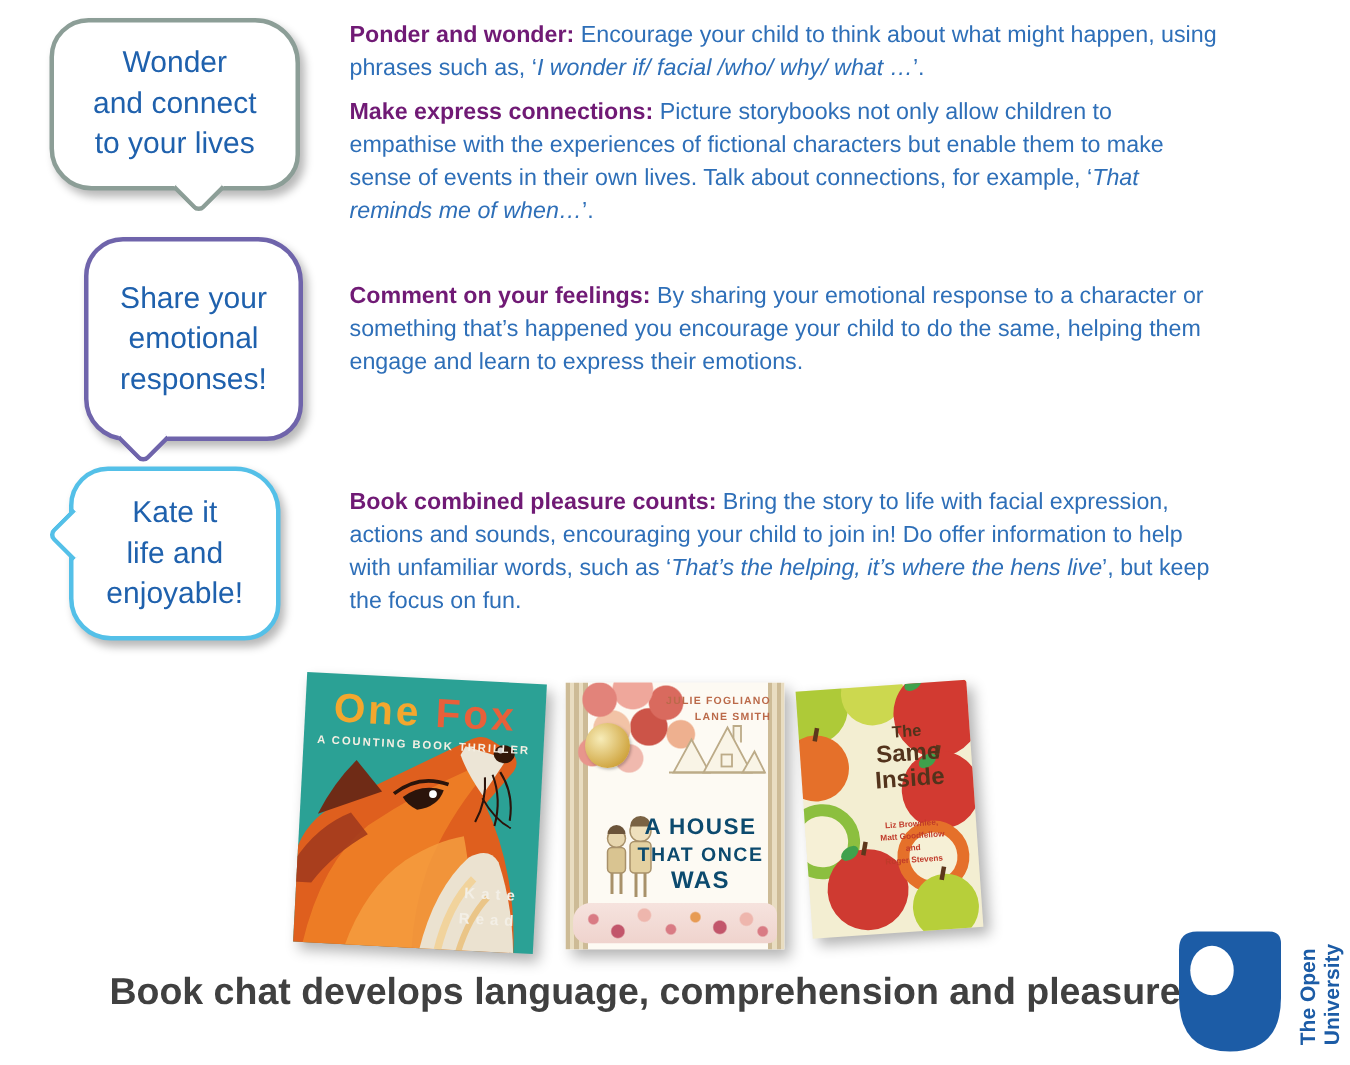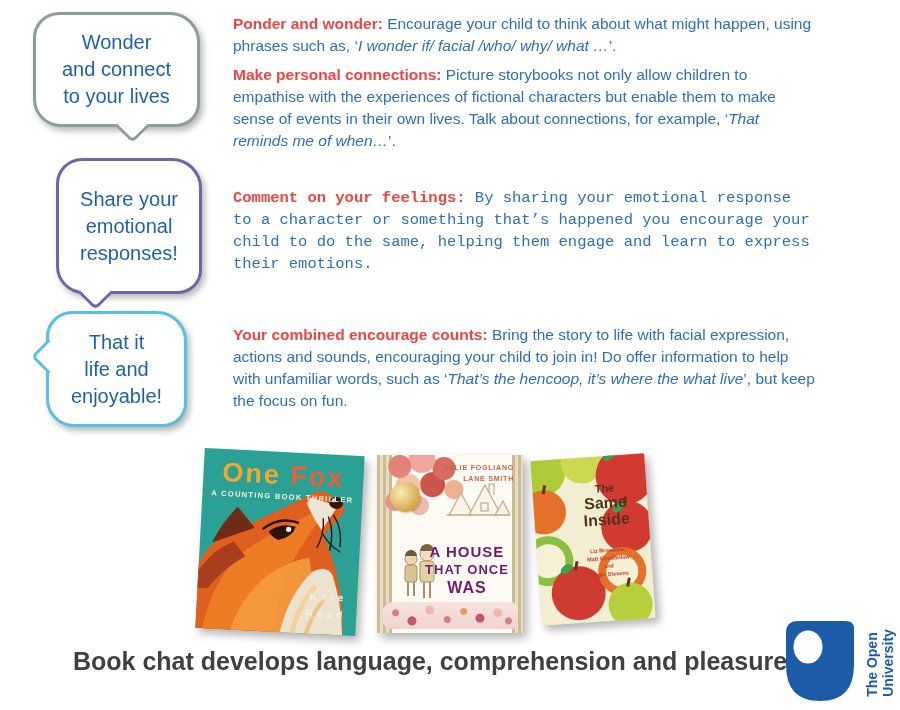--- a/index.html
+++ b/index.html
@@ -23,23 +23,23 @@
   .b1{--bc:#8c9e97;left:33px;top:12px;width:161px;height:109px;}
   .b1 .tail-down{left:84px;}
   .b2{--bc:#6f64ab;left:56px;top:158px;width:140px;height:130px;}
   .b2 .tail-down{left:24px;}
   .b3{--bc:#54c0e8;left:46px;top:311px;width:135px;height:110px;}
   .b3 .tail-left{top:30px;}
 
   
   .para{position:absolute;left:233px;width:584px;font-size:15.5px;
         line-height:22px;color:#2e6fb8;}
-  .para .lead{font-weight:bold;color:#ef4444;}
+  .para .lead{font-weight:bold;color:#701a75;}
   .para .it{font-style:italic;}
-  .p1{top:13px;} .p2{top:64px;} .p3{top:187px;font-family:Liberation Mono, monospace;} .p4{top:324px;}
+  .p1{top:13px;} .p2{top:64px;} .p3{top:187px;} .p4{top:324px;}
 
   
   .book{position:absolute;box-shadow:4px 5px 9px rgba(0,0,0,.30);overflow:hidden;}
   .book1{left:200px;top:452px;width:160px;height:180px;transform:rotate(3deg);
          background:#2ba195;}
   .book2{left:377px;top:455px;width:146px;height:178px;background:#fdfaf3;}
   .book3{left:536px;top:457px;width:114px;height:165px;transform:rotate(-4deg);
          background:#f3eed2;}
   .bk-art{position:absolute;inset:0;}
 
@@ -64,21 +64,21 @@
     radial-gradient(circle at 84% 55%, #eeb08f 0 9px, transparent 10px),
     radial-gradient(circle at 12% 72%, #e8958c 0 9px, transparent 10px),
     radial-gradient(circle at 42% 78%, #f0b9ae 0 9px, transparent 10px);}
   .b2-medal{position:absolute;left:13px;top:27px;width:30px;height:30px;
     border-radius:50%;background:radial-gradient(circle at 35% 35%,#f7ecb8,#cfa43e 75%);
     box-shadow:1px 1px 2px rgba(0,0,0,.25);}
   .b2-authors{position:absolute;right:9px;top:7px;text-align:right;font-size:7px;
     font-weight:bold;color:#bb6a4a;letter-spacing:.8px;line-height:11px;}
   .b2-house{position:absolute;right:12px;top:22px;}
   .b2-title{position:absolute;left:42px;right:8px;top:88px;text-align:center;
-    color:#701a75;font-weight:bold;letter-spacing:1px;}
+    color:#0c4a6e;font-weight:bold;letter-spacing:1px;}
   .b2-t1{font-size:15px;line-height:18px;}
   .b2-t2{font-size:13px;line-height:17px;}
   .b2-t3{font-size:16px;line-height:19px;}
   .b2-kids{position:absolute;left:22px;top:88px;}
   .b2-meadow{position:absolute;left:5px;right:5px;bottom:4px;height:27px;
     border-radius:12px 8px 6px 10px;background:
     radial-gradient(circle at 10% 40%, #d97b84 0 3px, transparent 4px),
     radial-gradient(circle at 22% 70%, #c2566b 0 4px, transparent 5px),
     radial-gradient(circle at 35% 30%, #eeb6ad 0 4px, transparent 5px),
     radial-gradient(circle at 48% 65%, #d97b84 0 3px, transparent 4px),
@@ -136,33 +136,33 @@
   </div>
 
   <div class="bubble b2">
     <div class="bline">Share your</div>
     <div class="bline">emotional</div>
     <div class="bline">responses!</div>
     <div class="tail tail-down"></div>
   </div>
 
   <div class="bubble b3">
-    <div class="bline">That it</div>
+    <div class="bline">Kate it</div>
     <div class="bline">life and</div>
     <div class="bline">enjoyable!</div>
     <div class="tail tail-left"></div>
   </div>
 
   <div class="para p1"><span class="lead">Ponder and wonder:</span><span> Encourage your child to think about what might happen, using phrases such as, ‘</span><span class="it">I wonder if/ facial /who/ why/ what …</span><span>’.</span></div>
 
-  <div class="para p2"><span class="lead">Make personal connections:</span><span> Picture storybooks not only allow children to empathise with the experiences of fictional characters but enable them to make sense of events in their own lives. Talk about connections, for example, ‘</span><span class="it">That reminds me of when…</span><span>’.</span></div>
+  <div class="para p2"><span class="lead">Make express connections:</span><span> Picture storybooks not only allow children to empathise with the experiences of fictional characters but enable them to make sense of events in their own lives. Talk about connections, for example, ‘</span><span class="it">That reminds me of when…</span><span>’.</span></div>
 
   <div class="para p3"><span class="lead">Comment on your feelings:</span><span> By sharing your emotional response to a character or something that’s happened you encourage your child to do the same, helping them engage and learn to express their emotions.</span><span class="it"></span><span></span></div>
 
-  <div class="para p4"><span class="lead">Your combined encourage counts:</span><span> Bring the story to life with facial expression, actions and sounds, encouraging your child to join in! Do offer information to help with unfamiliar words, such as ‘</span><span class="it">That’s the hencoop, it’s where the what live</span><span>’, but keep the focus on fun.</span></div>
+  <div class="para p4"><span class="lead">Book combined pleasure counts:</span><span> Bring the story to life with facial expression, actions and sounds, encouraging your child to join in! Do offer information to help with unfamiliar words, such as ‘</span><span class="it">That’s the helping, it’s where the hens live</span><span>’, but keep the focus on fun.</span></div>
 
   <div class="book book1">
     <svg class="bk-art" viewBox="0 0 160 180" width="160" height="180">
       <path d="M-2,182 L-2,122 Q4,98 26,86 L110,40 Q118,35 125,39 L139,47 Q145,52 141,59 L123,82 Q135,104 141,130 Q147,155 147,182 Z" fill="#df5f1e"></path>
       <path d="M6,182 Q16,126 46,100 Q78,76 114,58 L120,64 Q98,94 87,126 Q79,153 79,182 Z" fill="#ee7f26" opacity="0.9"></path>
       <path d="M34,182 Q46,142 72,122 Q92,108 110,104 Q118,136 119,182 Z" fill="#f59d3f" opacity="0.85"></path>
       <path d="M-2,126 Q12,102 34,92 L46,106 Q24,120 10,140 L-2,140 Z" fill="#a33b1d" opacity="0.9"></path>
       <path d="M12,94 L54,77 L36,57 Q22,72 12,94 Z" fill="#6f2b16"></path>
       <path d="M108,44 L136,51 L121,76 Q110,62 105,50 Z" fill="#ece5d6"></path>
       <path d="M84,182 Q92,140 114,118 Q127,110 134,120 Q145,148 147,182 Z" fill="#ebe2d0"></path>

